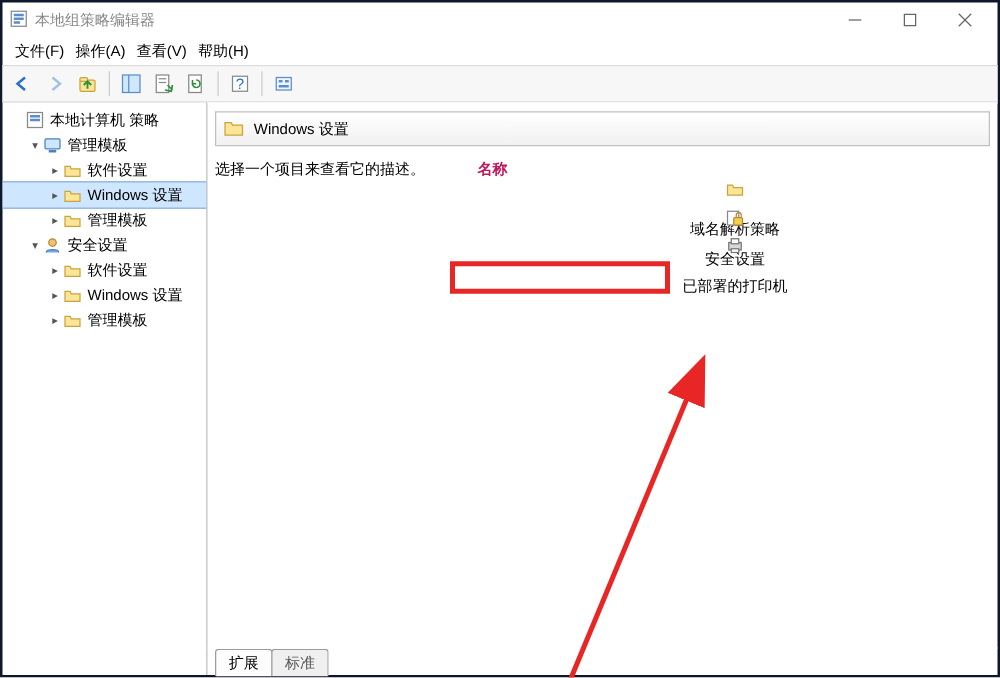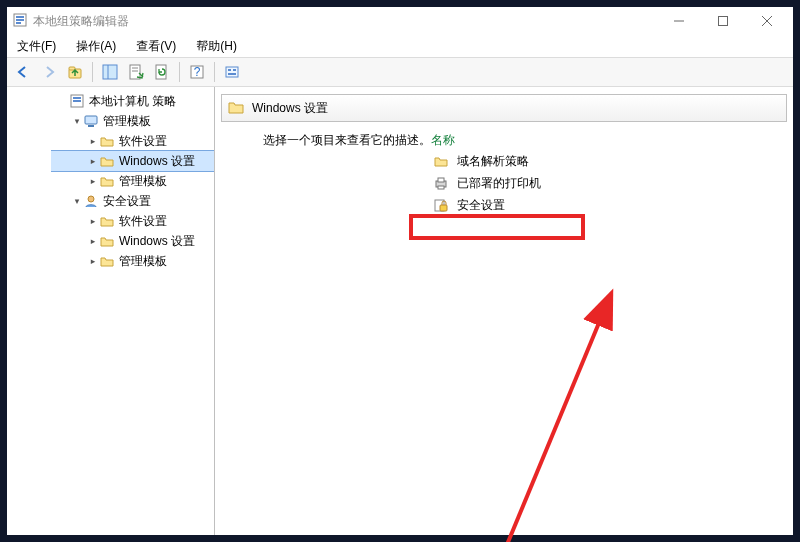--- a/index.html
+++ b/index.html
@@ -1,54 +1,54 @@
 <!DOCTYPE html>
 <html><head>
 <meta charset="utf-8">
 <style>
   * { box-sizing: border-box; font-family: "Microsoft YaHei", "Segoe UI", sans-serif; font-size: 12px; }
   html, body { margin:0; padding:0; width:800px; height:542px; background:#fff; }
-  .window { width:800px; height:542px; display:flex; flex-direction:column; border:7px solid #0f172a; }
+  .window { width:800px; height:542px; display:flex; flex-direction:column; border:2px solid #0f172a; }
 
   
   .titlebar { height:28px; display:flex; align-items:center; justify-content:space-between; padding:0 4px 0 6px; color:#888; }
   .titlebar-left { display:flex; align-items:center; gap:6px; }
   .titlebar-right { display:flex; align-items:center; }
   .win-btn { width:44px; height:28px; display:flex; align-items:center; justify-content:center; color:#666; }
 
   
-  .menubar { height:22px; display:flex; align-items:center; padding-left:6px; gap:12px; }
+  .menubar { height:22px; display:flex; align-items:center; padding-left:6px; gap:1px; }
   .menu-item { padding:2px 4px; cursor:default; }
 
   
   .toolbar { height:30px; display:flex; align-items:center; border-top:1px solid #dcdcdc; border-bottom:1px solid #dcdcdc; padding:0 4px; gap:2px; background:#f7f7f7; }
   .tool-btn { width:24px; height:24px; display:flex; align-items:center; justify-content:center; border:1px solid transparent; }
   .tool-btn.disabled { opacity:.4; }
   .tool-sep { width:1px; height:20px; background:#ccc; margin:0 3px; }
 
   
-  .body { flex:1; display:flex; min-height:0;margin-left:44px; }
+  .body { flex:1; display:flex; min-height:0; }
   .tree-pane { width:164px; border-right:1px solid #bfbfbf; padding-top:4px; overflow:hidden; }
   .tree-row { height:20px; display:flex; align-items:center; position:relative; cursor:default;}
   .twisty { width:12px; display:flex; justify-content:center; color:#555; font-size:9px; }
   .tree-icon { width:16px; height:16px; margin-right:4px; display:flex; align-items:center; justify-content:center; }
   .tree-label { white-space:nowrap; }
   .tree-row.selected { background:#cfe6ff; outline:1px solid #78a7e0; }
   .indent-1 { padding-left:6px; }
   .indent-2 { padding-left:20px; }
   .indent-3 { padding-left:36px; }
 
   
   .right-pane { flex:1; display:flex; flex-direction:column; border-top:1px solid #fff; }
   .header-band { height:28px; margin:6px; border:1px solid #c0c0c0; background:linear-gradient(#fff,#f1f1f1); display:flex; align-items:center; gap:8px; padding-left:6px; font-weight:500; }
   .content { flex:1; display:flex; padding:4px 6px 0 6px; min-height:0;}
-  .desc-col { width:210px;text-align:right; }
+  .desc-col { width:210px; }
   .list-col { flex:1; display:flex; flex-direction:column; position:relative;}
-  .col-header { height:18px; font-weight:400; color:#15803d; }
-  .list-row { height:22px; display:flex; align-items:center; gap:8px; padding-left:2px; cursor:default;}
+  .col-header { height:18px; font-weight:700; color:#be185d; }
+  .list-row { height:22px; display:flex; align-items:center; gap:18px; padding-left:2px; cursor:default;flex-direction:column;}
   .list-row .icon-slot { width:16px; height:16px; display:flex; align-items:center; justify-content:center; }
   .highlight-box { position:absolute; border:4px solid #e82626; pointer-events:none; }
 
   
   .tabs-row { height:22px; display:flex; align-items:flex-end; padding-left:6px; gap:0; border-top:1px solid #fff; }
   .tab { padding:2px 10px; border:1px solid #9c9c9c; border-bottom:none; border-top-left-radius:3px; border-top-right-radius:3px; background:#fdfdfd; position:relative; top:1px; margin-right:-1px; font-size:12px; cursor:default;}
   .tab.inactive { background:#f0f0f0; color:#555; }
 
   
   svg { overflow:visible; }
@@ -267,42 +267,46 @@
             <span class="icon-slot">
                 <svg width="14" height="12">
                   <path d="M1 3h4l1 2h7v6H1z" fill="#fce596" stroke="#c9a43d"></path>
                 </svg>
               </span>
             <span>域名解析策略</span>
           </div>
           <div class="list-row">
             <span class="icon-slot">
                 <svg width="14" height="14">
+                  <rect x="1" y="2" width="9" height="11" fill="#fff" stroke="#888"></rect>
+                  <rect x="6" y="7" width="7" height="6" rx="1" fill="#f6cf4c" stroke="#b88830"></rect>
+                  <path d="M8 7v-2a2 2 0 0 1 4 0v2" fill="none" stroke="#b88830"></path>
+                </svg>
+              </span>
+            <span>安全设置</span>
+          </div>
+          <div class="list-row">
+            <span class="icon-slot">
+                <svg width="14" height="14">
                   <rect x="2" y="5" width="10" height="6" fill="#d8d8d8" stroke="#777"></rect>
                   <rect x="4" y="2" width="6" height="4" fill="#fff" stroke="#777"></rect>
                   <rect x="4" y="10" width="6" height="3" fill="#fff" stroke="#777"></rect>
                 </svg>
               </span>
             <span>已部署的打印机</span>
           </div>
-          <div class="list-row">
-            <span class="icon-slot">
-                <svg width="14" height="14">
-                  <rect x="1" y="2" width="9" height="11" fill="#fff" stroke="#888"></rect>
-                  <rect x="6" y="7" width="7" height="6" rx="1" fill="#f6cf4c" stroke="#b88830"></rect>
-                  <path d="M8 7v-2a2 2 0 0 1 4 0v2" fill="none" stroke="#b88830"></path>
-                </svg>
-              </span>
-            <span>安全设置</span>
-          </div>
 
           <div class="highlight-box" style="left:-22px; top:82px; width:176px; height:26px;"></div>
         </div>
       </div>
 
+      <div class="tabs-row" data="" interactable="false">
+        <div class="tab">扩展</div>
+        <div class="tab inactive">标准</div>
+      </div>
 
       <svg class="arrow-svg">
         <defs>
           <marker id="ah" markerWidth="12" markerHeight="12" refX="2" refY="4" orient="auto">
             <path d="M0 0 L10 4 L0 8 z" fill="#e82626"></path>
           </marker>
         </defs>
         <line x1="110" y1="420" x2="222" y2="150" stroke="#e82626" stroke-width="4" marker-end="url(#ah)"></line>
       </svg>
 

